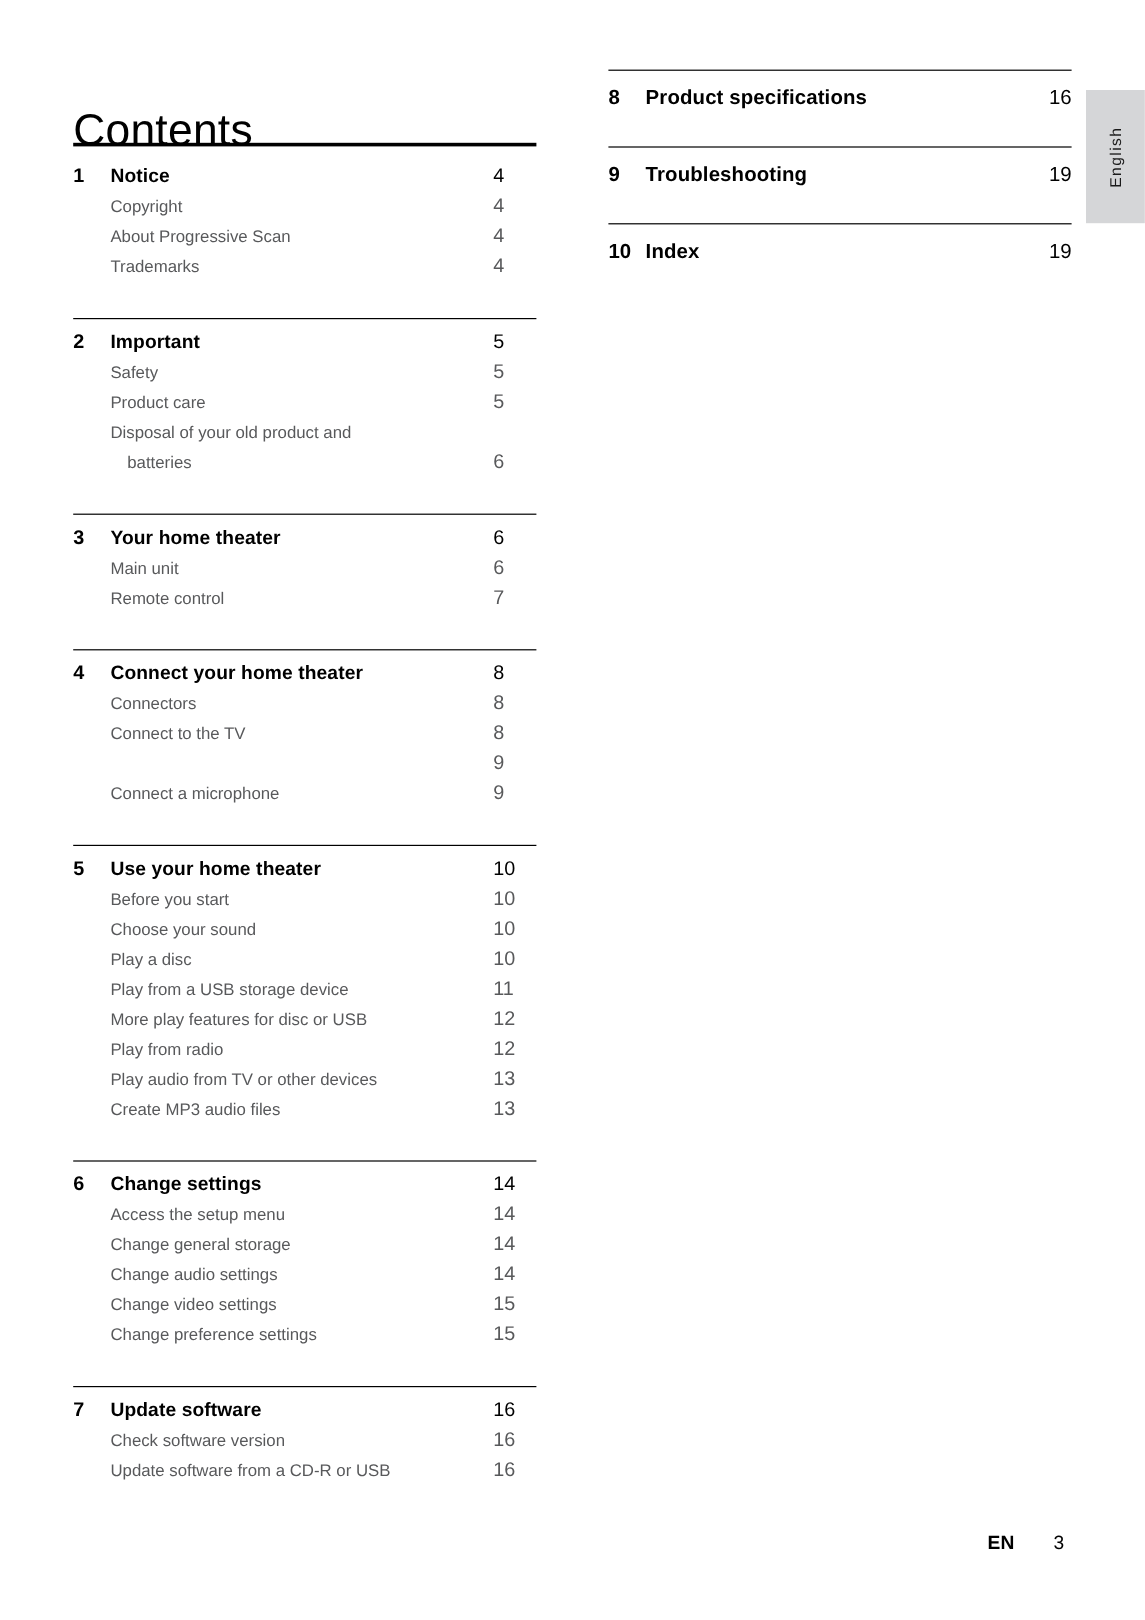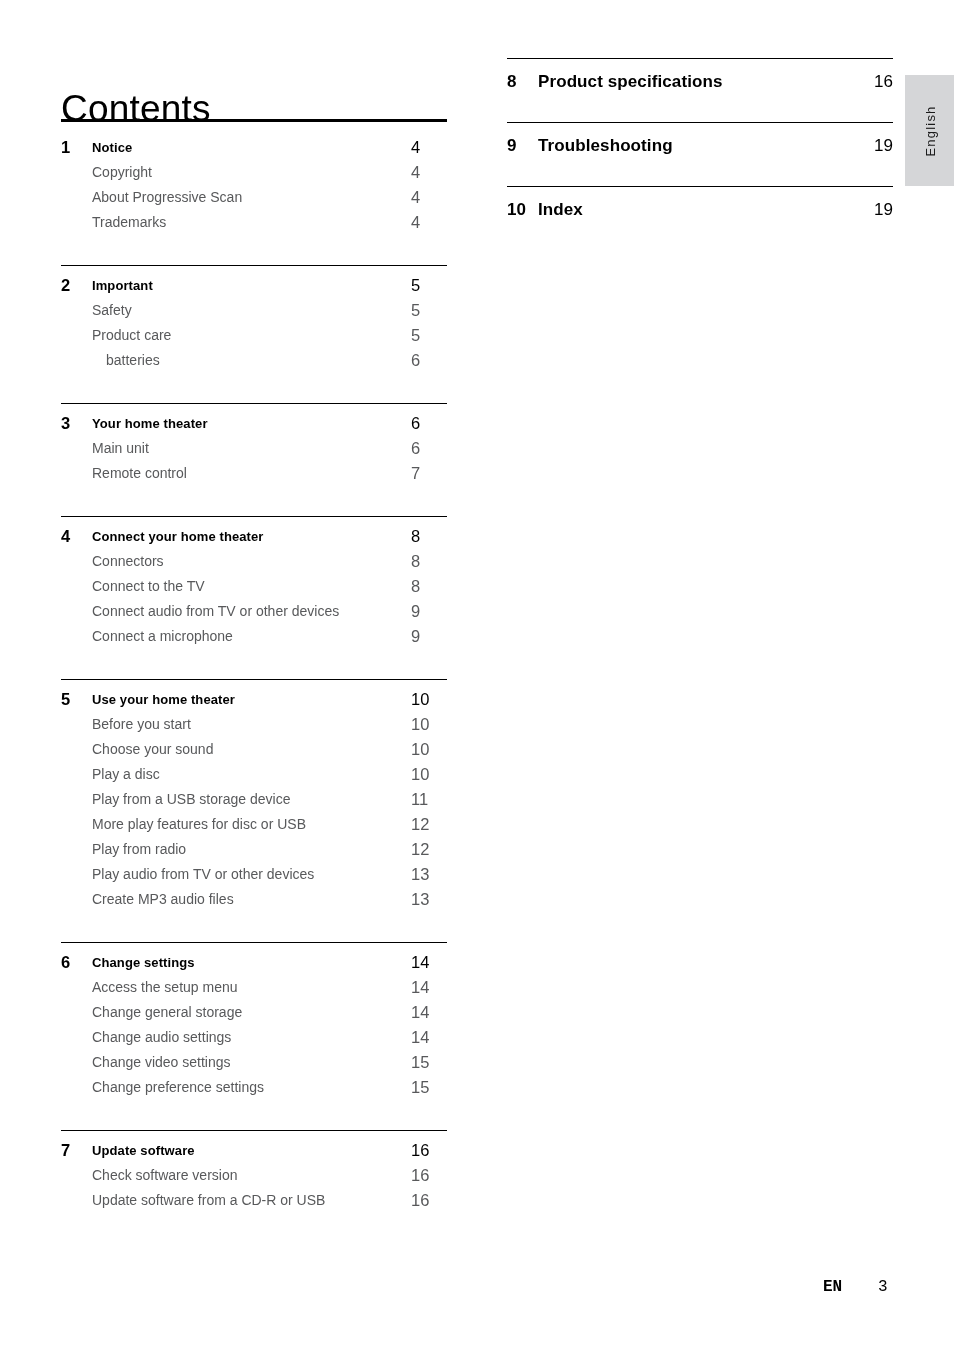--- a/index.html
+++ b/index.html
@@ -86,21 +86,21 @@
     left: 0;
     top: 0;
     font-size: 16.5px;
     font-weight: 700;
     color: #000000;
   }
   .row .label {
     position: absolute;
     left: 31px;
     top: 0;
-    font-size: 13px;
+    font-size: 16px;
     color: #000000;
   }
   .row.head .label {
     font-weight: 700;
     letter-spacing: 0.1px;
   }
   .row.sub .label {
     font-weight: 400;
     color: #58595b;
     font-size: 14px;
@@ -154,21 +154,20 @@
     white-space: nowrap;
   }
 
   
   .footer {
     position: absolute;
     left: 0;
     top: 1278px;
     width: 884px;
     height: 24px;
-    font-family: Liberation Mono, monospace;
   }
   .footer .ft-en {
     position: absolute;
     left: 823px;
     top: 0;
     font-size: 16px;
     font-weight: 600;
     color: #000000;
   }
   .footer .ft-page {
@@ -217,20 +216,23 @@
           <span class="pg">5</span>
         </div>
         <div class="row sub">
           <span class="label">Safety</span>
           <span class="pg">5</span>
         </div>
         <div class="row sub">
           <span class="label">Product care</span>
           <span class="pg">5</span>
         </div>
+        <div class="row sub">
+          <span class="label">Disposal of your old product and</span>
+        </div>
         <div class="row sub cont">
           <span class="label">batteries</span>
           <span class="pg">6</span>
         </div>
       </div>
       <div class="sec-gap"></div>
       <div class="section">
         <div class="sec-rule"></div>
         <div class="row head">
           <span class="num">3</span>
@@ -256,21 +258,20 @@
         </div>
         <div class="row sub">
           <span class="label">Connectors</span>
           <span class="pg">8</span>
         </div>
         <div class="row sub">
           <span class="label">Connect to the TV</span>
           <span class="pg">8</span>
         </div>
         <div class="row sub">
-          <span class="label">Connect audio from TV or other devices</span>
           <span class="pg">9</span>
         </div>
         <div class="row sub">
           <span class="label">Connect a microphone</span>
           <span class="pg">9</span>
         </div>
       </div>
       <div class="sec-gap"></div>
       <div class="section">
         <div class="sec-rule"></div>

